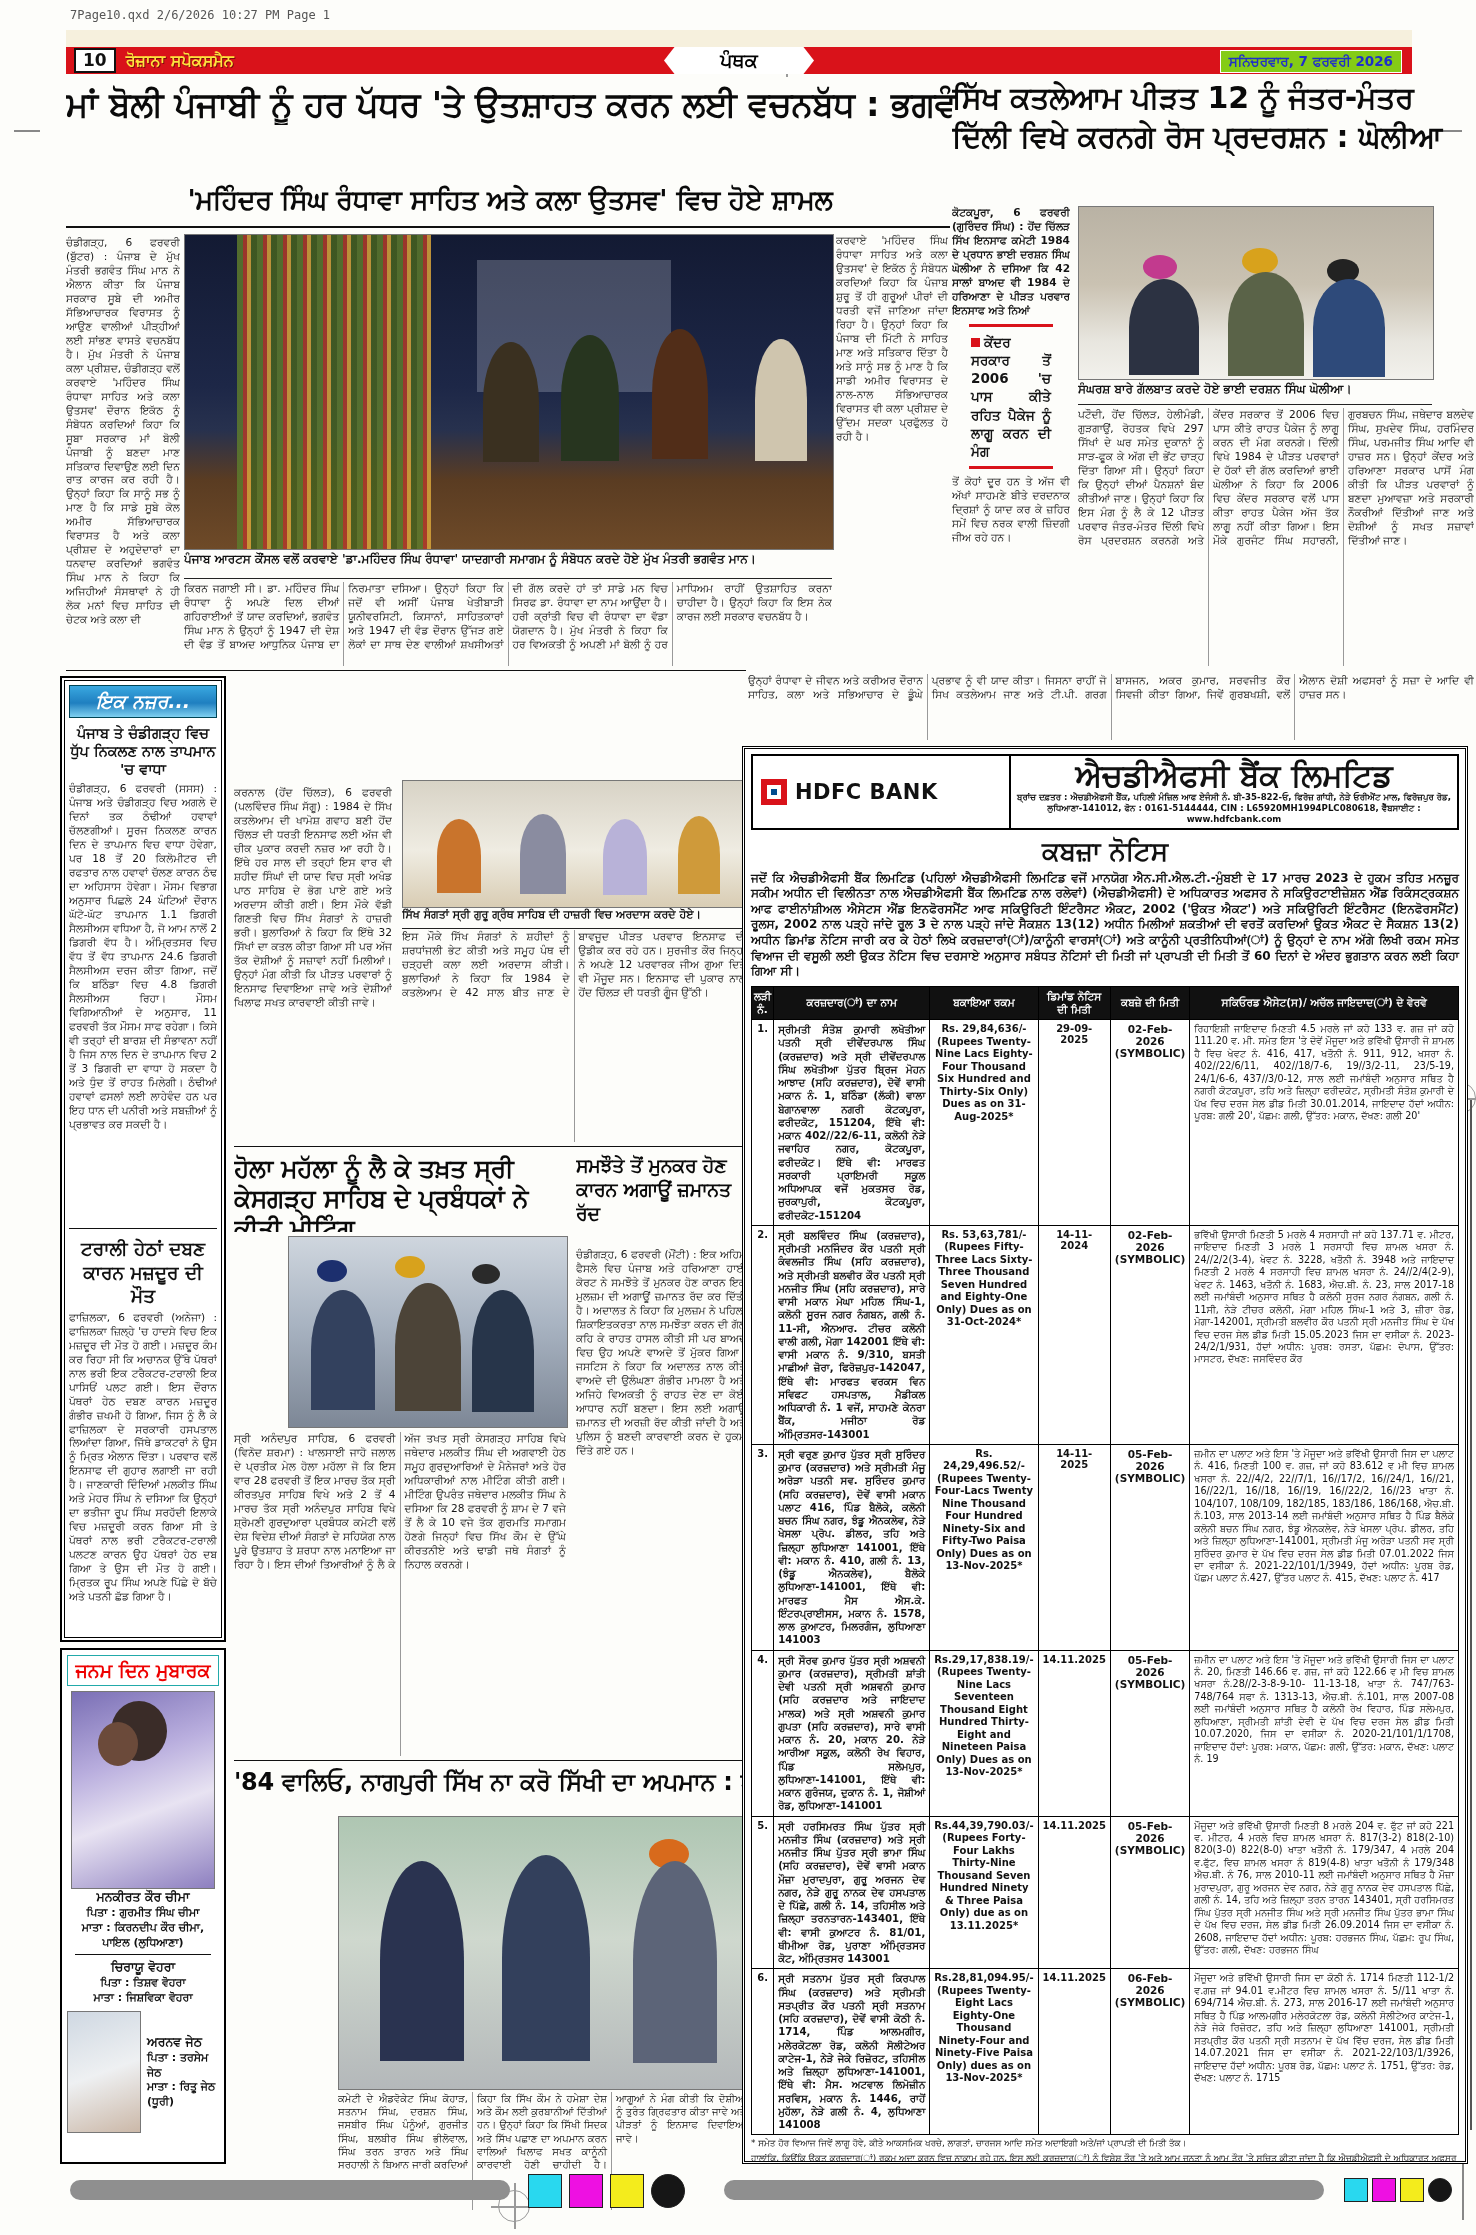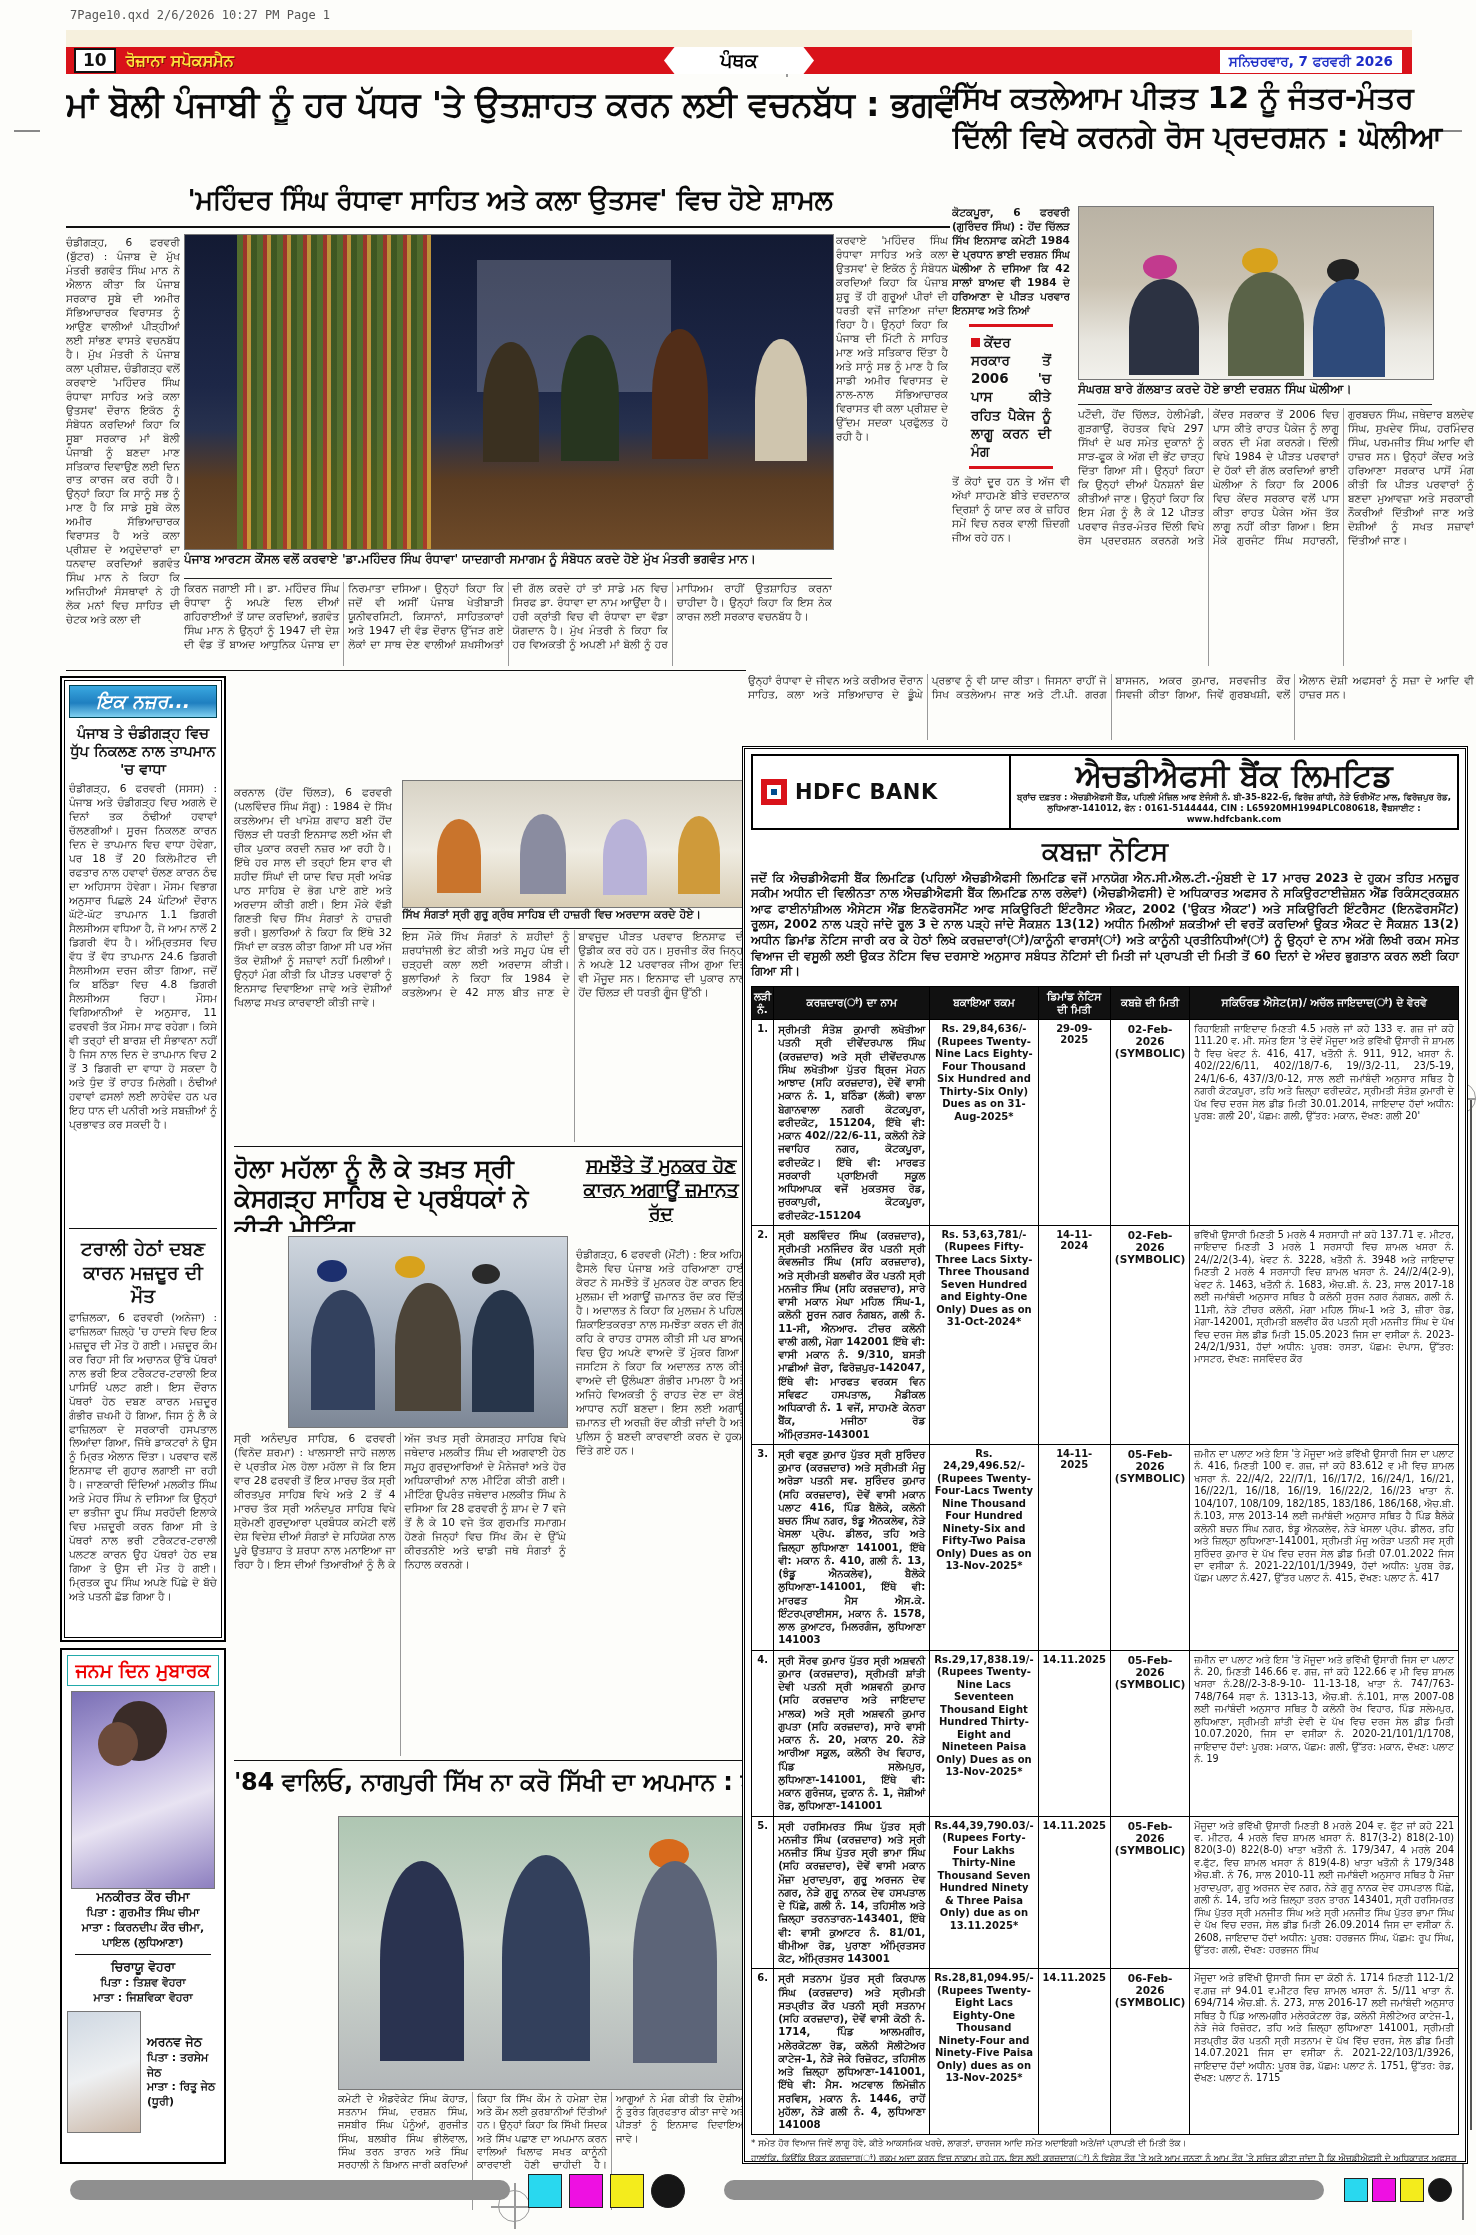--- a/index.html
+++ b/index.html
@@ -7,21 +7,21 @@
   #page{position:relative;width:1476px;height:2235px;background:#fdfdfa;overflow:hidden;}
   .abs{position:absolute;}
   .clip{overflow:hidden;}
   .just{text-align:justify;text-justify:inter-word;}
   
   #creamband{left:66px;top:30px;width:1346px;height:17px;background:#f6f0dd;}
   #redbar{left:66px;top:47px;width:1346px;height:27px;background:#d9121a;display:flex;align-items:center;}
   #pagenumbox{background:#fff;border:2px solid #111;color:#111;font-weight:bold;font-size:17px;line-height:1;padding:2px 7px;margin-left:8px;}
   #mast-left{color:#ffe23e;font-weight:bold;font-size:16px;margin-left:10px;text-shadow:1px 1px 0 #7a0c0c;}
   #ribbon{left:664px;top:47px;width:150px;height:27px;background:#fff;clip-path:polygon(7% 0,93% 0,100% 50%,93% 100%,7% 100%,0 50%);display:flex;align-items:center;justify-content:center;font-size:19px;font-weight:bold;color:#000;}
-  #datebox{position:absolute;right:10px;top:3px;background:#ffffff;border:1px solid #fff;color:#2030c8;font-weight:bold;font-size:13.5px;padding:2px 8px;}
+  #datebox{position:absolute;right:10px;top:3px;background:#84cc16;border:1px solid #fff;color:#2030c8;font-weight:bold;font-size:13.5px;padding:2px 8px;}
   #slugline{left:70px;top:8px;font-family:"DejaVu Sans Mono","Liberation Mono",monospace;font-size:12px;color:#555;}
   
   .hl{font-weight:bold;color:#0a0a0a;letter-spacing:-0.3px;}
   #hl-lead{left:66px;top:84px;width:890px;font-size:34px;white-space:nowrap;}
   #hl-right{left:952px;top:78px;width:524px;font-size:30px;line-height:1.3;}
   #subhead{left:110px;top:184px;width:800px;font-size:27px;white-space:nowrap;text-align:center;}
   .rule{background:#111;}
   
   .bodytxt{font-size:10.6px;line-height:1.32;color:#151515;}
   .dateline{font-weight:bold;}
@@ -170,21 +170,21 @@
   <div class="abs photo" id="ph-hola" style="left:288px;top:1236px;width:278px;height:190px;">
     <div class="blob" style="left:10%;top:12%;width:30px;height:22px;background:#1c2f6e;"></div>
     <div class="blob" style="left:38%;top:10%;width:30px;height:22px;background:#d8a21c;"></div>
     <div class="blob" style="left:66%;top:14%;width:28px;height:20px;background:#2a2a2a;"></div>
     <div class="fig" style="left:8%;top:28%;width:64px;height:120px;background:#33415e;"></div>
     <div class="fig" style="left:38%;top:24%;width:66px;height:128px;background:#4c4438;"></div>
     <div class="fig" style="left:66%;top:28%;width:62px;height:122px;background:#27354a;"></div>
   </div>
   <div class="abs bodytxt just cols2 clip" style="left:234px;top:1432px;width:332px;height:324px;">ਸ੍ਰੀ ਅਨੰਦਪੁਰ ਸਾਹਿਬ, 6 ਫਰਵਰੀ (ਵਿਨੋਦ ਸ਼ਰਮਾ) : ਖਾਲਸਾਈ ਜਾਹੋ ਜਲਾਲ ਦੇ ਪ੍ਰਤੀਕ ਮੇਲ ਹੋਲਾ ਮਹੱਲਾ ਜੋ ਕਿ ਇਸ ਵਾਰ 28 ਫਰਵਰੀ ਤੋਂ ਇਕ ਮਾਰਚ ਤੱਕ ਸ੍ਰੀ ਕੀਰਤਪੁਰ ਸਾਹਿਬ ਵਿਖੇ ਅਤੇ 2 ਤੋਂ 4 ਮਾਰਚ ਤੱਕ ਸ੍ਰੀ ਅਨੰਦਪੁਰ ਸਾਹਿਬ ਵਿਖੇ ਸ਼੍ਰੋਮਣੀ ਗੁਰਦੁਆਰਾ ਪ੍ਰਬੰਧਕ ਕਮੇਟੀ ਵਲੋਂ ਦੇਸ਼ ਵਿਦੇਸ਼ ਦੀਆਂ ਸੰਗਤਾਂ ਦੇ ਸਹਿਯੋਗ ਨਾਲ ਪੂਰੇ ਉਤਸ਼ਾਹ ਤੇ ਸ਼ਰਧਾ ਨਾਲ ਮਨਾਇਆ ਜਾ ਰਿਹਾ ਹੈ। ਇਸ ਦੀਆਂ ਤਿਆਰੀਆਂ ਨੂੰ ਲੈ ਕੇ ਅੱਜ ਤਖਤ ਸ੍ਰੀ ਕੇਸਗੜ੍ਹ ਸਾਹਿਬ ਵਿਖੇ ਜਥੇਦਾਰ ਮਲਕੀਤ ਸਿੰਘ ਦੀ ਅਗਵਾਈ ਹੇਠ ਸਮੂਹ ਗੁਰਦੁਆਰਿਆਂ ਦੇ ਮੈਨੇਜਰਾਂ ਅਤੇ ਹੋਰ ਅਧਿਕਾਰੀਆਂ ਨਾਲ ਮੀਟਿੰਗ ਕੀਤੀ ਗਈ। ਮੀਟਿੰਗ ਉਪਰੰਤ ਜਥੇਦਾਰ ਮਲਕੀਤ ਸਿੰਘ ਨੇ ਦਸਿਆ ਕਿ 28 ਫਰਵਰੀ ਨੂੰ ਸ਼ਾਮ ਦੇ 7 ਵਜੇ ਤੋਂ ਲੈ ਕੇ 10 ਵਜੇ ਤੱਕ ਗੁਰਮਤਿ ਸਮਾਗਮ ਹੋਣਗੇ ਜਿਨ੍ਹਾਂ ਵਿਚ ਸਿੱਖ ਕੌਮ ਦੇ ਉੱਘੇ ਕੀਰਤਨੀਏ ਅਤੇ ਢਾਡੀ ਜਥੇ ਸੰਗਤਾਂ ਨੂੰ ਨਿਹਾਲ ਕਰਨਗੇ।</div>
 
-  <div class="abs hl clip" style="left:576px;top:1154px;width:170px;height:90px;font-size:19px;line-height:1.25;text-align:center;text-decoration:underline;">ਸਮਝੌਤੇ ਤੋਂ ਮੁਨਕਰ ਹੋਣ ਕਾਰਨ ਅਗਾਊਂ ਜ਼ਮਾਨਤ ਰੱਦ</div>
+  <div class="abs hl clip" style="left:576px;top:1154px;width:170px;height:90px;font-size:19px;line-height:1.25;text-align:left;">ਸਮਝੌਤੇ ਤੋਂ ਮੁਨਕਰ ਹੋਣ ਕਾਰਨ ਅਗਾਊਂ ਜ਼ਮਾਨਤ ਰੱਦ</div>
   <div class="abs bodytxt just clip" style="left:576px;top:1248px;width:170px;height:508px;">ਚੰਡੀਗੜ੍ਹ, 6 ਫਰਵਰੀ (ਮੌਂਟੀ) : ਇਕ ਅਹਿਮ ਫੈਸਲੇ ਵਿਚ ਪੰਜਾਬ ਅਤੇ ਹਰਿਆਣਾ ਹਾਈ ਕੋਰਟ ਨੇ ਸਮਝੌਤੇ ਤੋਂ ਮੁਨਕਰ ਹੋਣ ਕਾਰਨ ਇਕ ਮੁਲਜ਼ਮ ਦੀ ਅਗਾਊਂ ਜ਼ਮਾਨਤ ਰੱਦ ਕਰ ਦਿੱਤੀ ਹੈ। ਅਦਾਲਤ ਨੇ ਕਿਹਾ ਕਿ ਮੁਲਜ਼ਮ ਨੇ ਪਹਿਲਾਂ ਸ਼ਿਕਾਇਤਕਰਤਾ ਨਾਲ ਸਮਝੌਤਾ ਕਰਨ ਦੀ ਗੱਲ ਕਹਿ ਕੇ ਰਾਹਤ ਹਾਸਲ ਕੀਤੀ ਸੀ ਪਰ ਬਾਅਦ ਵਿਚ ਉਹ ਅਪਣੇ ਵਾਅਦੇ ਤੋਂ ਮੁੱਕਰ ਗਿਆ। ਜਸਟਿਸ ਨੇ ਕਿਹਾ ਕਿ ਅਦਾਲਤ ਨਾਲ ਕੀਤੇ ਵਾਅਦੇ ਦੀ ਉਲੰਘਣਾ ਗੰਭੀਰ ਮਾਮਲਾ ਹੈ ਅਤੇ ਅਜਿਹੇ ਵਿਅਕਤੀ ਨੂੰ ਰਾਹਤ ਦੇਣ ਦਾ ਕੋਈ ਆਧਾਰ ਨਹੀਂ ਬਣਦਾ। ਇਸ ਲਈ ਅਗਾਊਂ ਜ਼ਮਾਨਤ ਦੀ ਅਰਜ਼ੀ ਰੱਦ ਕੀਤੀ ਜਾਂਦੀ ਹੈ ਅਤੇ ਪੁਲਿਸ ਨੂੰ ਬਣਦੀ ਕਾਰਵਾਈ ਕਰਨ ਦੇ ਹੁਕਮ ਦਿੱਤੇ ਗਏ ਹਨ।</div>
   <div class="abs rule" style="left:234px;top:1760px;width:512px;height:1px;"></div>
 
   <div class="abs hl clip" style="left:234px;top:1768px;width:512px;height:40px;font-size:24px;white-space:nowrap;">'84 ਵਾਲਿਓ, ਨਾਗਪੁਰੀ ਸਿੱਖ ਨਾ ਕਰੋ ਸਿੱਖੀ ਦਾ ਅਪਮਾਨ : ਖਾਲੜਾ ਮਿਸ਼ਨ</div>
   <div class="abs photo" id="ph-84" style="left:338px;top:1816px;width:408px;height:272px;">
     <div class="blob" style="left:76%;top:8%;width:40px;height:30px;background:#d86a1c;"></div>
     <div class="fig" style="left:10%;top:16%;width:84px;height:200px;background:#2a3350;"></div>
     <div class="fig" style="left:40%;top:14%;width:88px;height:206px;background:#33405c;"></div>
     <div class="fig" style="left:72%;top:16%;width:84px;height:202px;background:#5c6478;"></div>
   </div>

